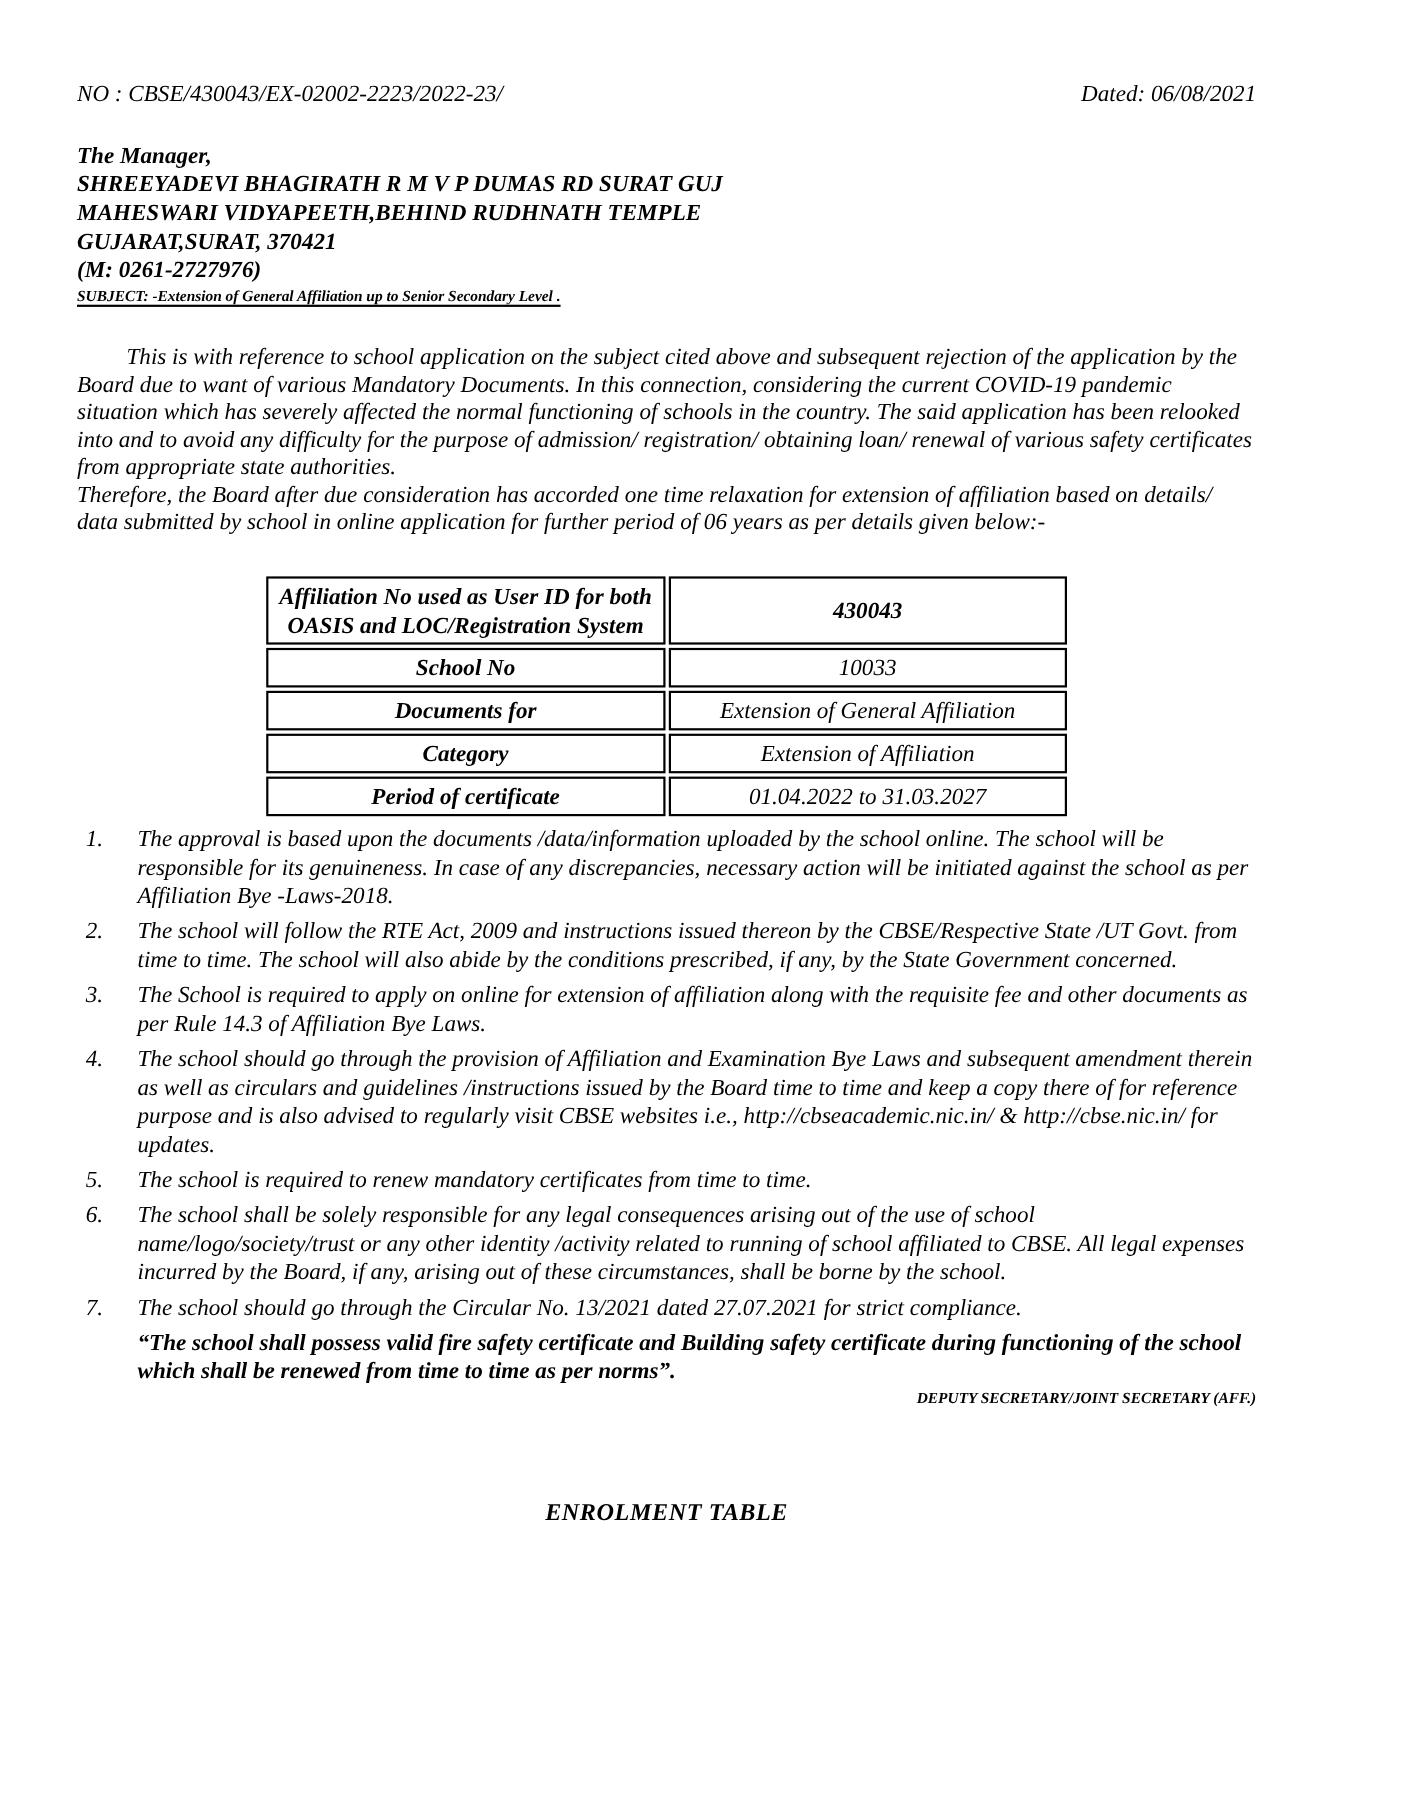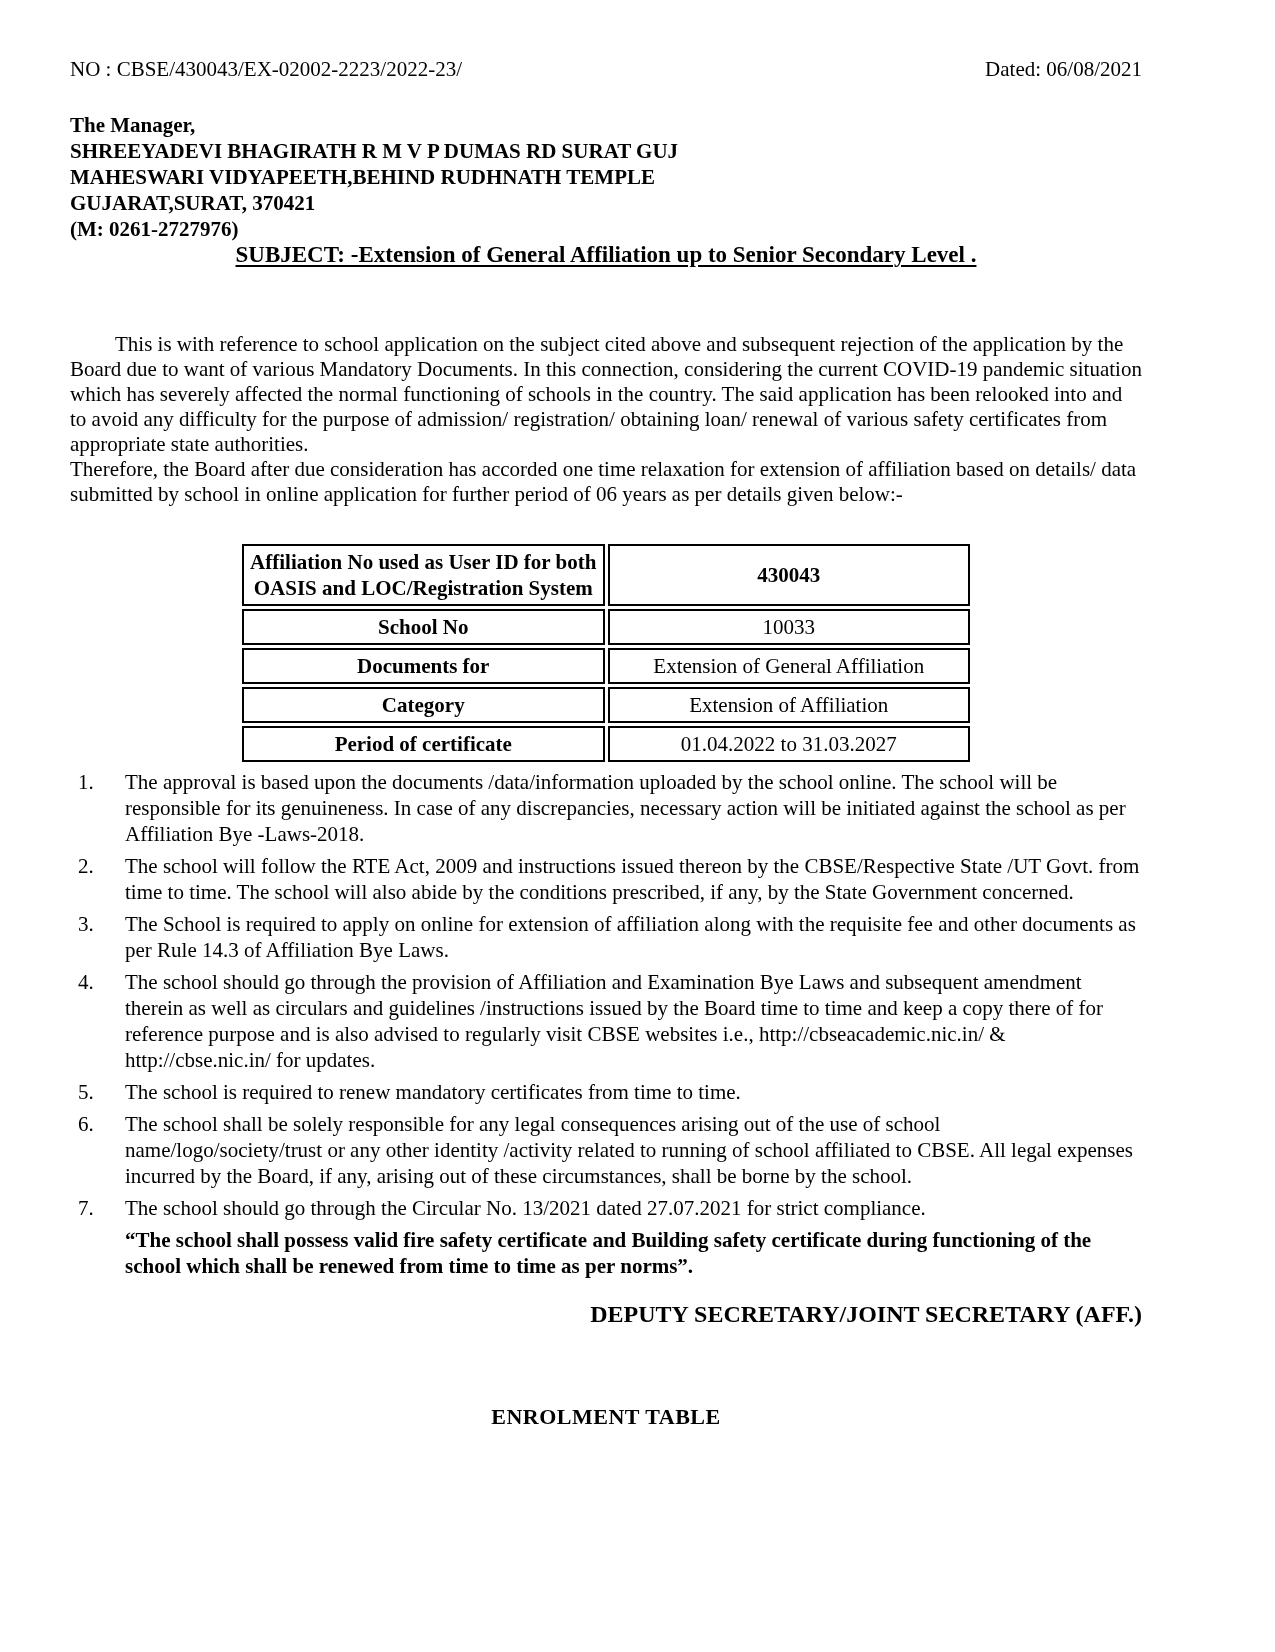--- a/index.html
+++ b/index.html
@@ -2,33 +2,33 @@
 <html><head>
 <meta charset="utf-8">
 <style>
   html, body { margin: 0; padding: 0; background: #ffffff; }
   body {
     width: 1275px; height: 1652px;
     font-family: "Liberation Serif", "DejaVu Serif", serif;
     color: #000000;
     overflow: hidden;
   }
-  .page { padding: 56px 133px 0 70px; box-sizing: border-box; }
+  .page { padding: 72px 133px 0 70px; box-sizing: border-box; font-style: italic; }
 
   .header-row {
     display: flex; justify-content: space-between;
     font-size: 21px; line-height: 26px;
     margin-bottom: 30px;
   }
 
   .address { font-weight: bold; font-size: 21px; line-height: 26px; }
 
   .subject {
-    text-align: center; font-weight: bold; font-size: 23px; line-height: 26px;
-    margin-bottom: 64px;
+    font-weight: bold; font-size: 14px; line-height: 26px;
+    margin-bottom: 28px;
   }
   .subject span {
     text-decoration: underline;
     text-decoration-thickness: 2px;
     text-underline-offset: 3px;
   }
 
   .para { margin: 0; font-size: 21px; line-height: 25px; text-align: left; }
   .para.indent { text-indent: 45px; }
 
@@ -55,23 +55,22 @@
   .citem { display: flex; margin-bottom: 6px; font-size: 21px; line-height: 26px; }
   .cnum { flex: 0 0 47px; padding-left: 8px; box-sizing: content-box; }
   .ctext { flex: 1; }
 
   .bold-note {
     margin: 0 0 0 55px;
     font-weight: bold; font-size: 21px; line-height: 26px;
   }
 
   .signature {
-    margin-top: 22px;
     text-align: right; font-weight: bold;
-    font-size: 24px; line-height: 26px;
+    font-size: 14px; line-height: 26px;
   }
 
   .footer-heading {
     margin-top: 77px;
     text-align: center; font-weight: bold;
     font-size: 22px; line-height: 26px;
     letter-spacing: 0.5px;
   }
 </style>
 </head>

